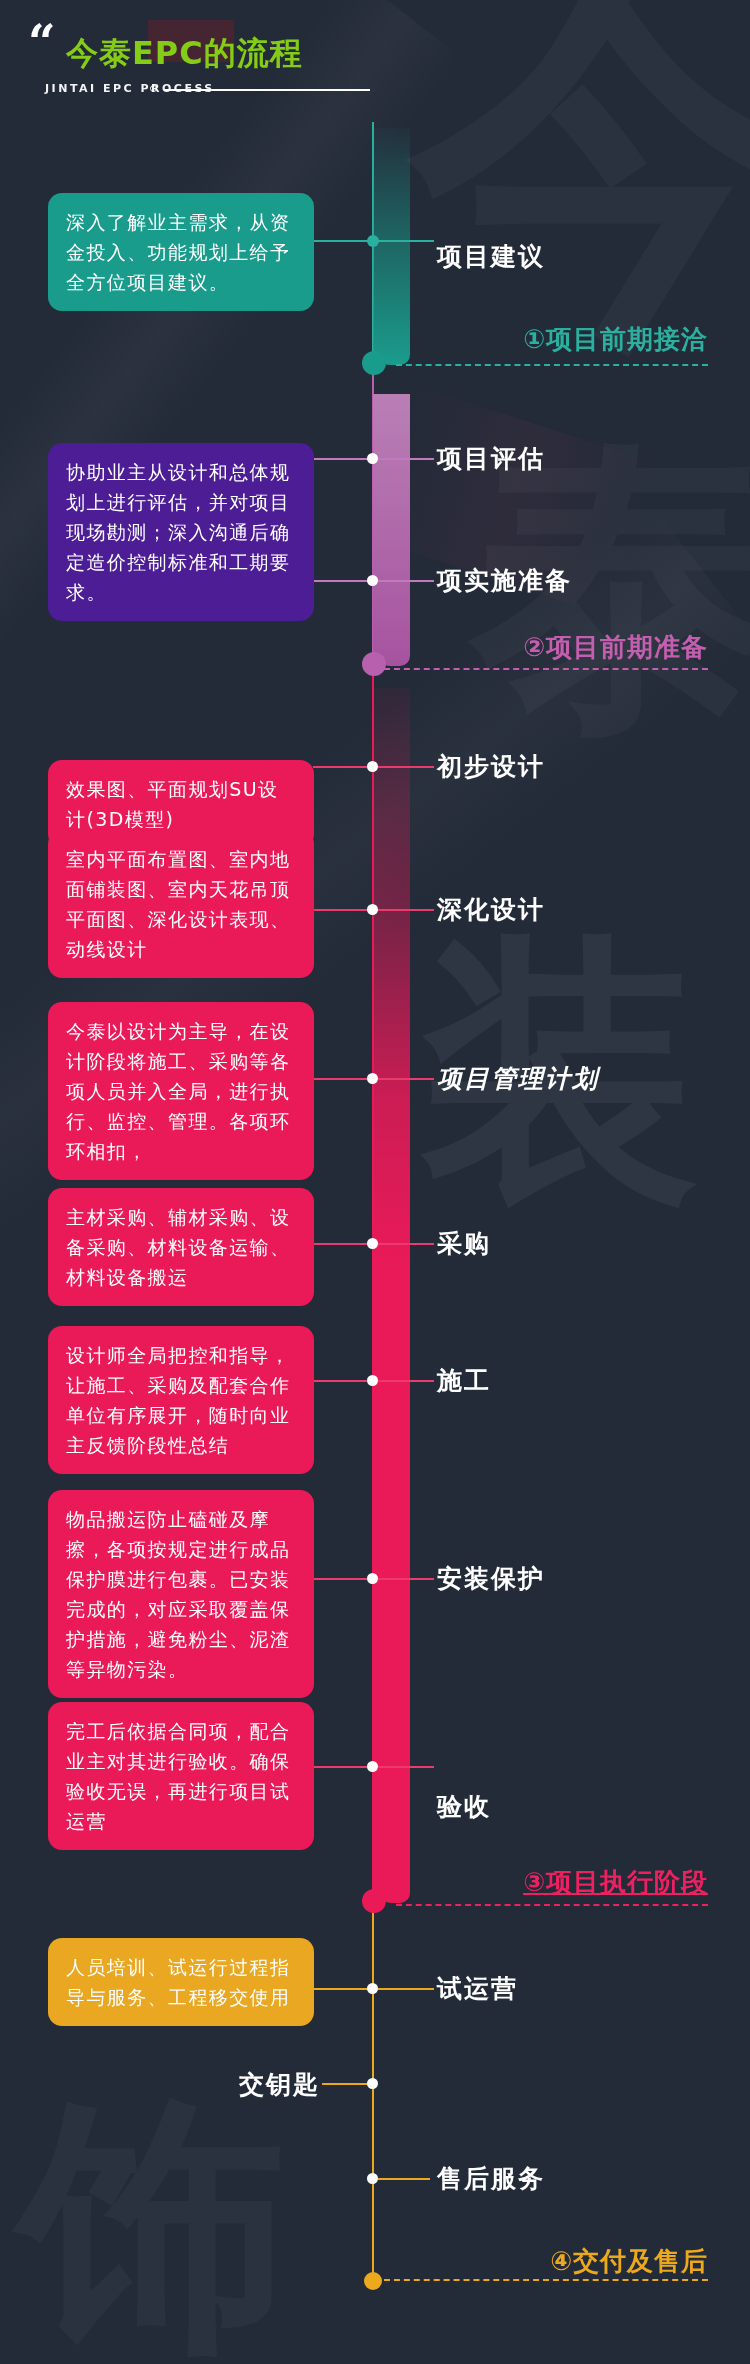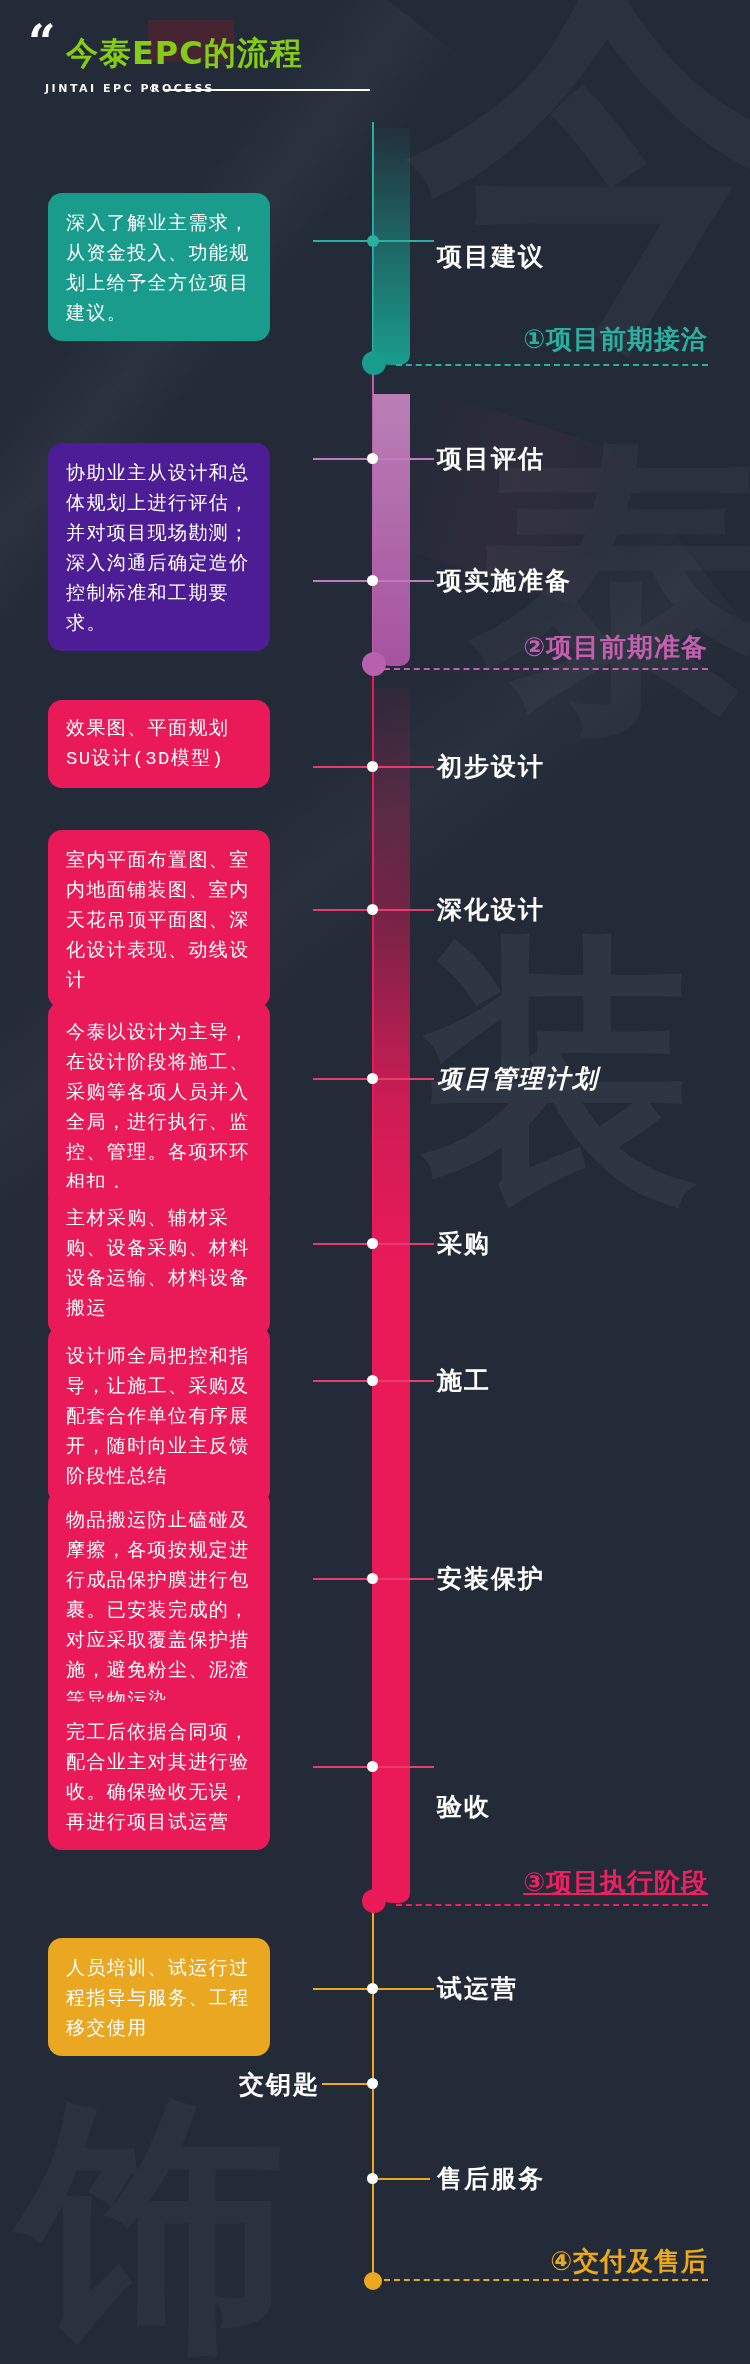--- a/index.html
+++ b/index.html
@@ -59,21 +59,21 @@
   .phase4{top:2244px;color:#EDA91E;}
   
   .conn{position:absolute;height:2px;}
   .c-teal{background:#2BAF9F;}.c-purple{background:#C379BE;}.c-pink{background:#EA3A6E;}.c-yellow{background:#EDA91E;}
   .dot{position:absolute;left:367px;width:11px;height:11px;border-radius:50%;background:#fff;z-index:6;}
   .dot-teal{left:367px;width:12px;height:12px;background:#2BAF9F;}
   
   .stage{position:absolute;left:437px;font-size:25px;font-weight:700;letter-spacing:2px;color:#fff;white-space:nowrap;}
   .stage-left{position:absolute;left:178px;width:142px;top:2068px;text-align:right;font-size:25px;font-weight:700;letter-spacing:2px;color:#fff;}
   
-  .box{position:absolute;left:48px;width:222px;border-radius:14px;padding:14px 18px;
+  .box{position:absolute;left:48px;width:266px;border-radius:14px;padding:14px 18px;
     font-size:19px;line-height:30px;letter-spacing:1.4px;color:#fff;z-index:5;}
   .box-teal{background:#1A9C8C;}
   .box-purple{background:#4c1d95;}
   .box-pink{background:#EA1A59;}
   .box-yellow{background:#E9A722;}
 </style>
 </head>
 <body>
 
 <div class="canvas">
@@ -120,21 +120,21 @@
   <div class="stage" style="top:220px;margin-top:20px;">项目建议</div>
 
   <div class="box box-purple" style="top:443px;">协助业主从设计和总体规划上进行评估，并对项目现场勘测；深入沟通后确定造价控制标准和工期要求。</div>
   <div class="conn c-purple" style="left:313px;top:458px;width:121px;"></div>
   <div class="dot" style="top:453px;"></div>
   <div class="stage" style="top:442px;">项目评估</div>
   <div class="conn c-purple" style="left:313px;top:580px;width:121px;"></div>
   <div class="dot" style="top:575px;"></div>
   <div class="stage" style="top:564px;">项实施准备</div>
 
-  <div class="box box-pink" style="top:700px;font-family:Liberation Mono, monospace;">效果图、平面规划SU设计(3D模型)</div>
+  <div class="box box-pink" style="top:760px;">效果图、平面规划SU设计(3D模型)</div>
   <div class="conn c-pink" style="left:313px;top:766px;width:121px;"></div>
   <div class="dot" style="top:761px;"></div>
   <div class="stage" style="top:750px;">初步设计</div>
 
   <div class="box box-pink" style="top:830px;">室内平面布置图、室内地面铺装图、室内天花吊顶平面图、深化设计表现、动线设计</div>
   <div class="conn c-pink" style="left:313px;top:909px;width:121px;"></div>
   <div class="dot" style="top:904px;"></div>
   <div class="stage" style="top:893px;">深化设计</div>
 
   <div class="box box-pink" style="top:1002px;">今泰以设计为主导，在设计阶段将施工、采购等各项人员并入全局，进行执行、监控、管理。各项环环相扣，</div>

